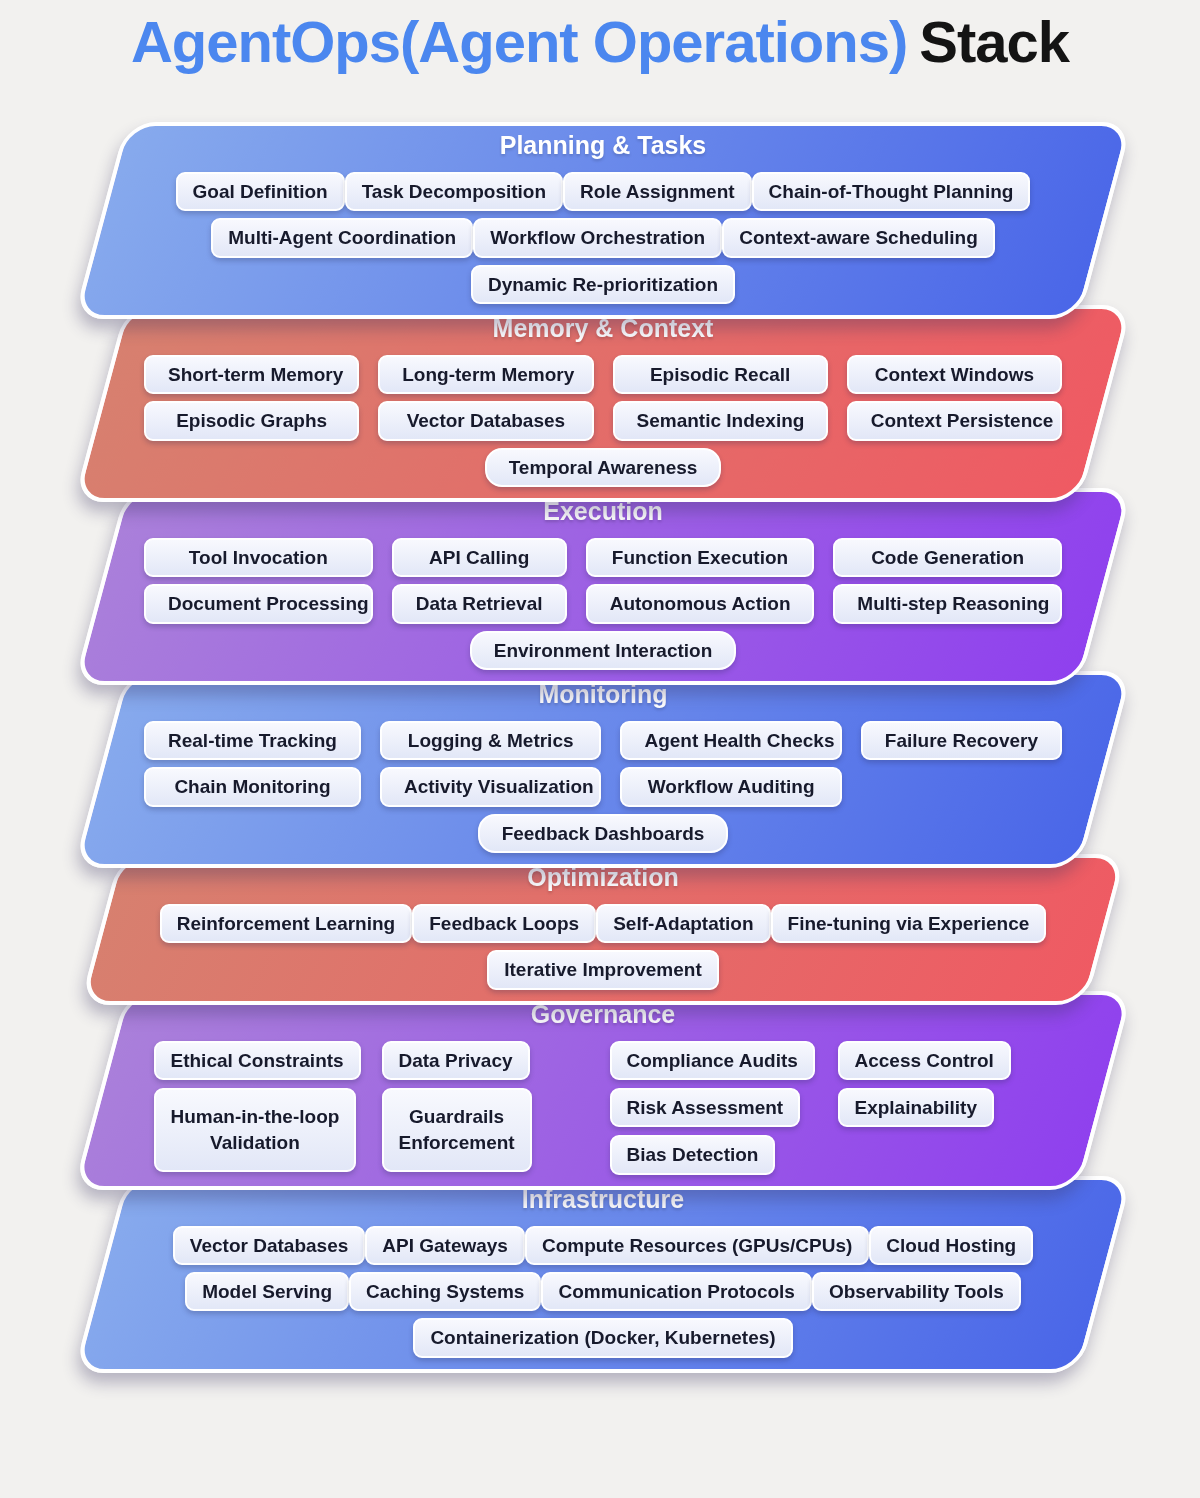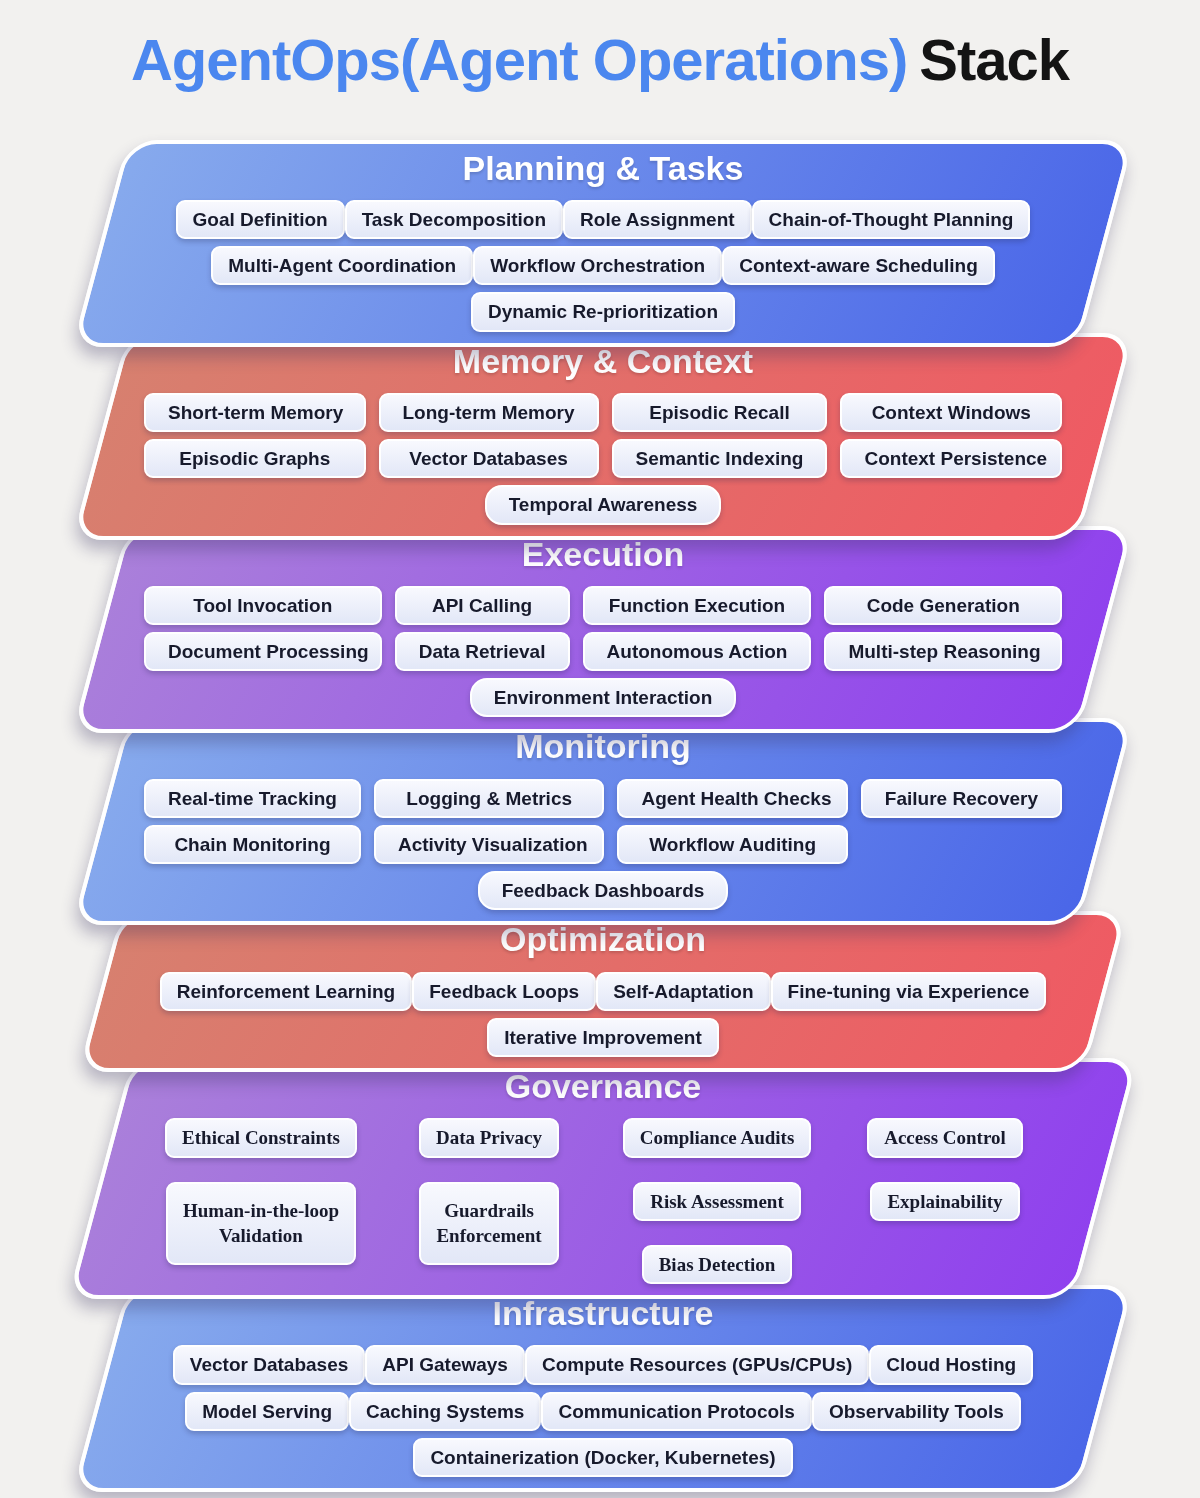--- a/index.html
+++ b/index.html
@@ -8,21 +8,21 @@
   }
   body {
     width: 1200px;
     height: 1498px;
     background: var(--page-bg, #f2f1ef);
     font-family: "Liberation Sans", "DejaVu Sans", sans-serif;
     overflow: hidden;
   }
   
   .header {
-    padding-top: 27px;
+    padding-top: 9px;
     text-align: center;
     white-space: nowrap;
     font-size: 58px;
     font-weight: 800;
     letter-spacing: -1px;
     line-height: 1.15;
   }
   .title-blue  { color: var(--title-blue, #4b87ef); }
   .title-black { color: var(--title-black, #141414); margin-left: 12px; }
 
@@ -50,21 +50,21 @@
   .theme-red    .band-bg { background: linear-gradient(105deg, var(--red-a)    0%, var(--red-b)    100%); }
   .theme-purple .band-bg { background: linear-gradient(105deg, var(--purple-a) 0%, var(--purple-b) 100%); }
 
   .band-inner {
     position: relative;
     padding: 10px 44px 15px;
   }
   .band-title {
     margin: 0 0 13px;
     text-align: center;
-    font-size: 34px;
+    font-size: 25px;
     line-height: 1.1;
     font-weight: 800;
     color: #ffffff;
     text-shadow: 0 2px 3px rgba(0,0,0,0.16);
   }
 
   
   .pill {
     box-sizing: border-box;
     background: linear-gradient(180deg, var(--pill-a, #f8f9fe) 0%, var(--pill-b, #e2e7f7) 100%);
@@ -90,41 +90,40 @@
   }
   .pill-row {
     display: flex;
     justify-content: center;
   }
 
   
   .layout-grid .band-body {
     display: grid;
     grid-template-columns: repeat(4, auto);
-    gap: 7px 13px;
+    gap: 7px 19px;
     justify-content: center;
     justify-items: stretch;
   }
   .layout-grid .pill { min-width: 175px; padding-left: 22px; padding-right: 22px; }
   .layout-grid .pill.full { grid-column: 1 / -1; justify-self: center; min-width: 0; border-radius: 17px; }
 
   
   .layout-columns .band-body {
     display: flex;
     justify-content: center;
     align-items: flex-start;
     gap: 13px;
   }
   .pill-col {
     display: flex;
     flex-direction: column;
-    align-items: center;
-    gap: 24px;
+    align-items: flex-start;
+    gap: 8px;
     min-width: 215px;
-    font-family: Liberation Serif, serif;
   }
 </style>
 </head>
 <body>
 
 <div class="header">
   <span class="title-blue">AgentOps(Agent Operations)</span><span class="title-black">Stack</span>
 </div>
 
 <div class="stack">

